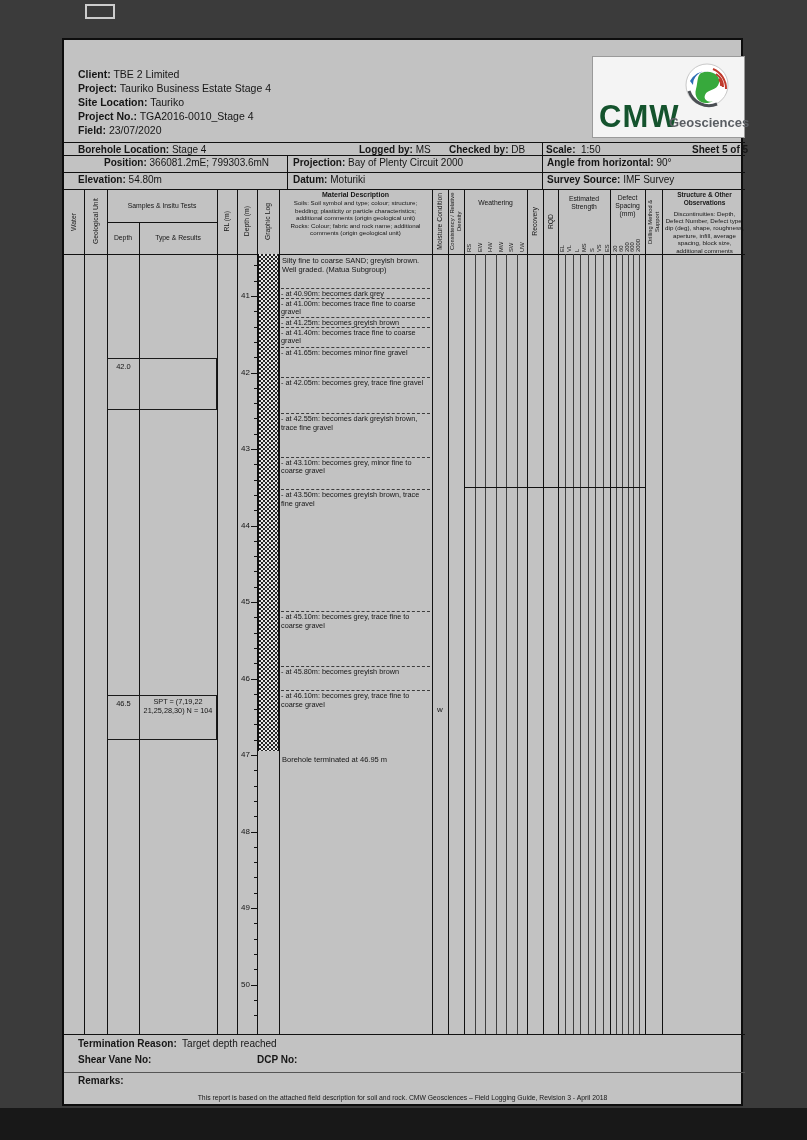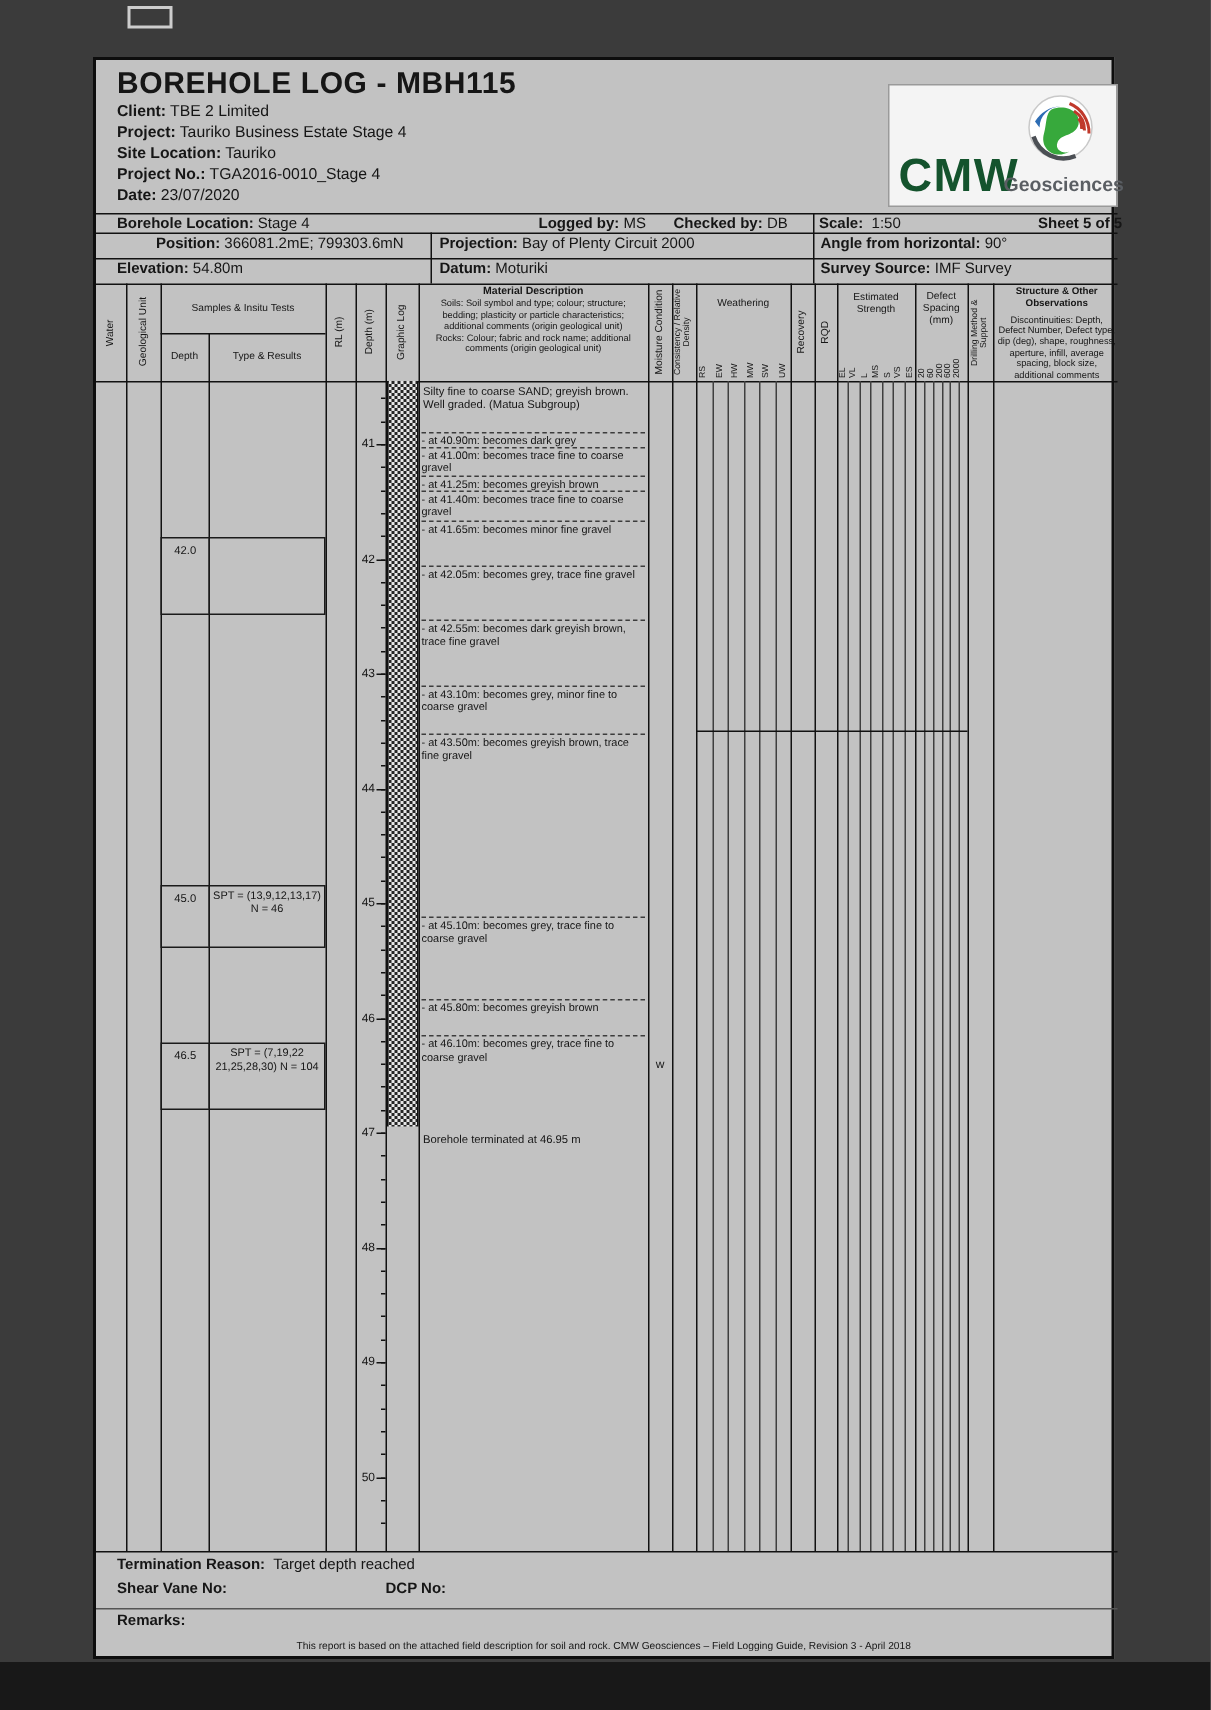--- a/index.html
+++ b/index.html
@@ -40,40 +40,39 @@
             border:2px solid #e8e8e8;opacity:.85;}
 </style>
 </head>
 <body>
 
 <div class="canvas">
   <div class="artifact"></div>
 
   <div class="page" id="log-page">
 
-    <div class="a title" style="left:14px;top:5px;">BOREHOLE LOG - MBH115</div>
 
     <div class="a meta" style="left:14px;top:28px;">
       <b>Client:</b>
       <span>TBE 2 Limited</span>
     </div>
     <div class="a meta" style="left:14px;top:42px;">
       <b>Project:</b>
       <span>Tauriko Business Estate Stage 4</span>
     </div>
     <div class="a meta" style="left:14px;top:56px;">
       <b>Site Location:</b>
       <span>Tauriko</span>
     </div>
     <div class="a meta" style="left:14px;top:70px;">
       <b>Project No.:</b>
       <span>TGA2016-0010_Stage 4</span>
     </div>
     <div class="a meta" style="left:14px;top:84px;">
-      <b>Date:</b>
+      <b>Field:</b>
       <span>23/07/2020</span>
     </div>
 
     <div class="a logo-box" style="left:528px;top:16px;width:153px;height:82px;">
       <svg class="a" style="left:90px;top:4px;" width="48" height="48" viewBox="0 0 48 48">
         <circle cx="24" cy="24" r="21" fill="#ffffff" stroke="#c9c9c9" stroke-width="1"></circle>
         <path d="M10 24 A14 14 0 0 1 24 10 A20 20 0 0 0 7 20 Z" fill="#2e6db4"></path>
         <path d="M18 12 C28 8 38 14 36 22 C34 30 24 28 22 34 C20 39 26 42 30 40 C20 46 10 38 13 28 C15 20 14 15 18 12 Z" fill="#37a93c"></path>
         <path d="M30 8 A21 21 0 0 1 43 28" fill="none" stroke="#c0392b" stroke-width="2"></path>
         <path d="M33 13 A15 15 0 0 1 40 26" fill="none" stroke="#c0392b" stroke-width="2"></path>
@@ -329,24 +328,20 @@
         <div class="a ann" style="left: 217px; top: 373.12px; width: 149px;">- at 42.55m: becomes dark greyish brown, trace fine gravel</div>
         <div class="a ann" style="left: 217px; top: 416.725px; width: 149px;">- at 43.10m: becomes grey, minor fine to coarse gravel</div>
         <div class="a ann" style="left: 217px; top: 448.855px; width: 149px;">- at 43.50m: becomes greyish brown, trace fine gravel</div>
         <div class="a ann" style="left: 217px; top: 571.255px; width: 149px;">- at 45.10m: becomes grey, trace fine to coarse gravel</div>
         <div class="a ann" style="left: 217px; top: 626.335px; width: 149px;">- at 45.80m: becomes greyish brown</div>
         <div class="a ann" style="left: 217px; top: 650.05px; width: 149px;">- at 46.10m: becomes grey, trace fine to coarse gravel</div>
         <div class="a body-text" style="left: 218px; top: 715.25px; width: 165px;">Borehole terminated at 46.95 m</div>
         <div class="a sample" style="left: 43px; top: 318px; width: 110px; height: 52px;">
           <div class="sd">42.0</div>
         </div>
-        <div class="a sample" style="left: 43px; top: 550px; width: 110px; height: 42px;">
-          <div class="sd">45.0</div>
-          <div class="sr">SPT = (13,9,12,13,17) N = 46</div>
-        </div>
         <div class="a sample" style="left: 43px; top: 655px; width: 110px; height: 45px;">
           <div class="sd">46.5</div>
           <div class="sr">SPT = (7,19,22 21,25,28,30) N = 104</div>
         </div>
         <div class="a" style="left: 371px; top: 665.175px; width: 10px; text-align: center; font-size: 8px;">w</div>
         <div class="a" style="left: 400px; top: 447px; width: 181px; height: 1px; background: rgb(17, 17, 17);"></div>
       </div>
 
     <div class="a hline" style="left:0;top:994px;width:681px;"></div>
     <div class="a foot" style="left:14px;top:998px;">

